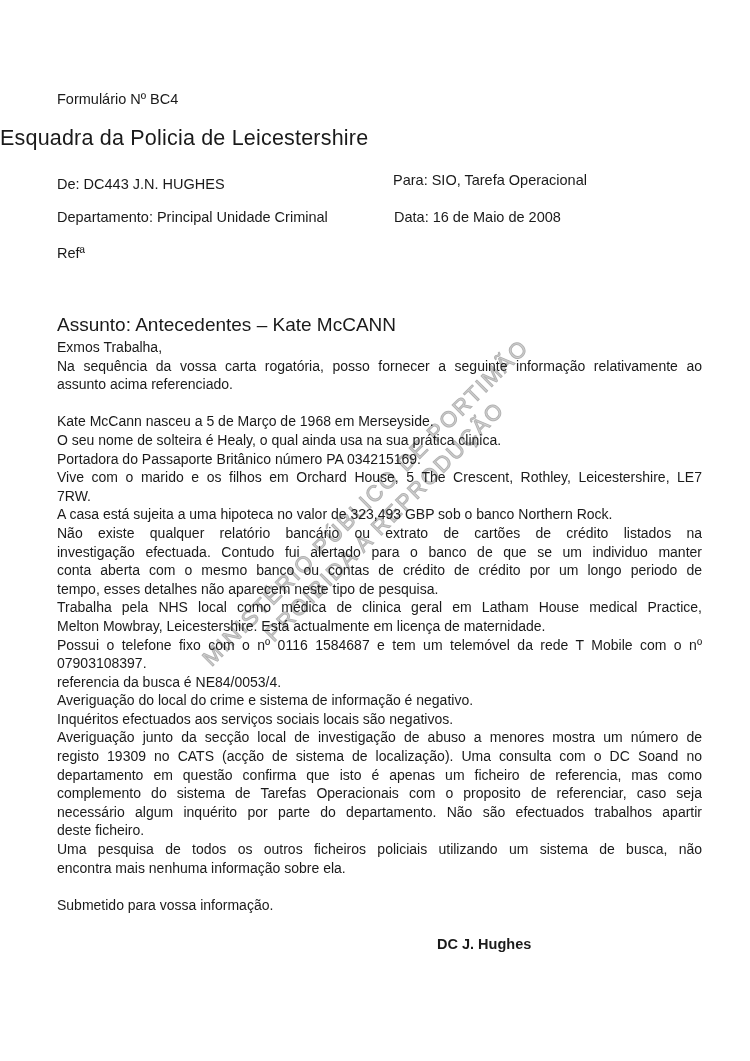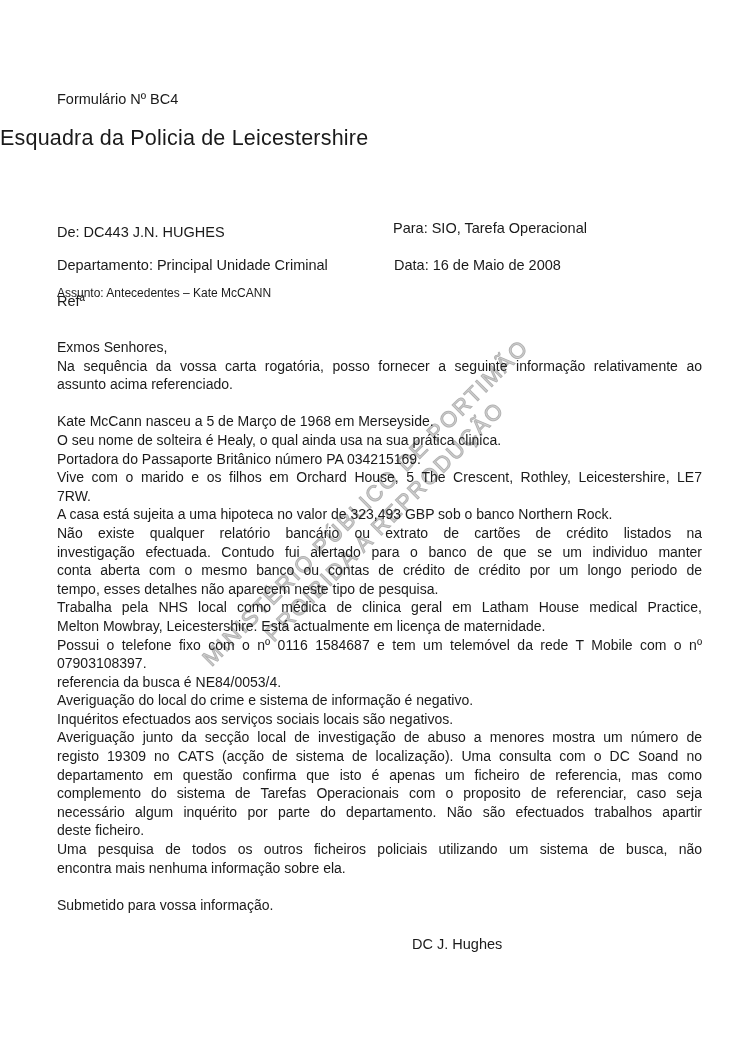--- a/index.html
+++ b/index.html
@@ -32,42 +32,42 @@
   .watermark div { white-space: nowrap; }
   
   .content { position: absolute; inset: 0; z-index: 1; }
   .abs { position: absolute; }
   .form-number { left: 57px; top: 91px; font-size: 14.5px; }
   .doc-title {
     left: 0; top: 126px; width: 750px;
     font-size: 21.5px;
     letter-spacing: 0.2px;
   }
-  .meta { font-size: 14.5px; margin-top: 48px; }
+  .meta { font-size: 14.5px; }
   .meta-from { left: 57px;  top: 176px; }
   .meta-to   { left: 393px; top: 172px; }
   .meta-dept { left: 57px;  top: 209px; }
   .meta-date { left: 394px; top: 209px; }
   .meta-ref  { left: 57px;  top: 245px; }
-  .subject   { left: 57px;  top: 286px; font-size: 12px; }
+  .subject   { left: 57px;  top: 314px; font-size: 19px; }
   .letter-body {
     left: 57px; top: 338px; width: 645px;
     font-size: 14px;
   }
   .bline {
     height: 18.6px;
     line-height: 18.6px;
     overflow: hidden;
     text-align: left;
   }
   .bline.j {
     text-align: justify;
     text-align-last: justify;
   }
-  .signature { left: 412px; top: 936px; font-size: 14.5px; }
+  .signature { left: 437px; top: 936px; font-size: 14.5px; font-weight: bold; }
 </style>
 </head>
 <body>
 
 <div class="page">
 
   <div class="watermark">
     <div>MINISTÉRIO PÚBLICO DE PORTIMÃO</div>
     <div>PROIBIDA A REPRODUÇÃO</div>
   </div>
@@ -80,21 +80,21 @@
 
     <div class="abs meta meta-from">De: DC443 J.N. HUGHES</div>
     <div class="abs meta meta-to">Para: SIO, Tarefa Operacional</div>
     <div class="abs meta meta-dept">Departamento: Principal Unidade Criminal</div>
     <div class="abs meta meta-date">Data: 16 de Maio de 2008</div>
     <div class="abs meta meta-ref">Refª</div>
 
     <div class="abs subject">Assunto: Antecedentes – Kate McCANN</div>
 
     <div class="abs letter-body">
-        <div class="bline">Exmos Senhores,</div>
+        <div class="bline">Exmos Trabalha,</div>
         <div class="bline j">Na sequência da vossa carta rogatória, posso fornecer a seguinte informação relativamente ao</div>
         <div class="bline">assunto acima referenciado.</div>
         <div class="bline">&nbsp;</div>
         <div class="bline">Kate McCann nasceu a 5 de Março de 1968 em Merseyside.</div>
         <div class="bline">O seu nome de solteira é Healy, o qual ainda usa na sua prática clinica.</div>
         <div class="bline">Portadora do Passaporte Britânico número PA 034215169.</div>
         <div class="bline j">Vive com o marido e os filhos em Orchard House, 5 The Crescent, Rothley, Leicestershire, LE7</div>
         <div class="bline">7RW.</div>
         <div class="bline">A casa está sujeita a uma hipoteca no valor de 323,493 GBP sob o banco Northern Rock.</div>
         <div class="bline j">Não existe qualquer relatório bancário ou extrato de cartões de crédito listados na</div>

